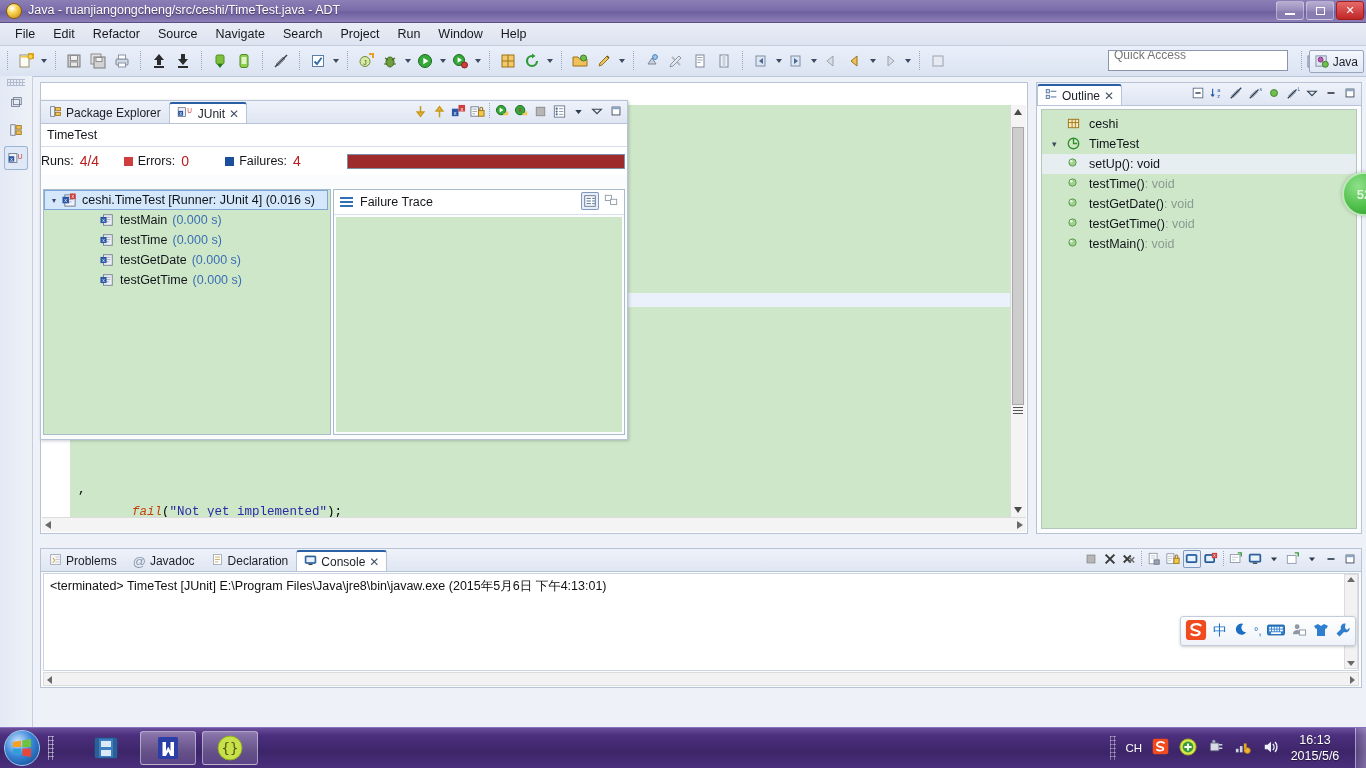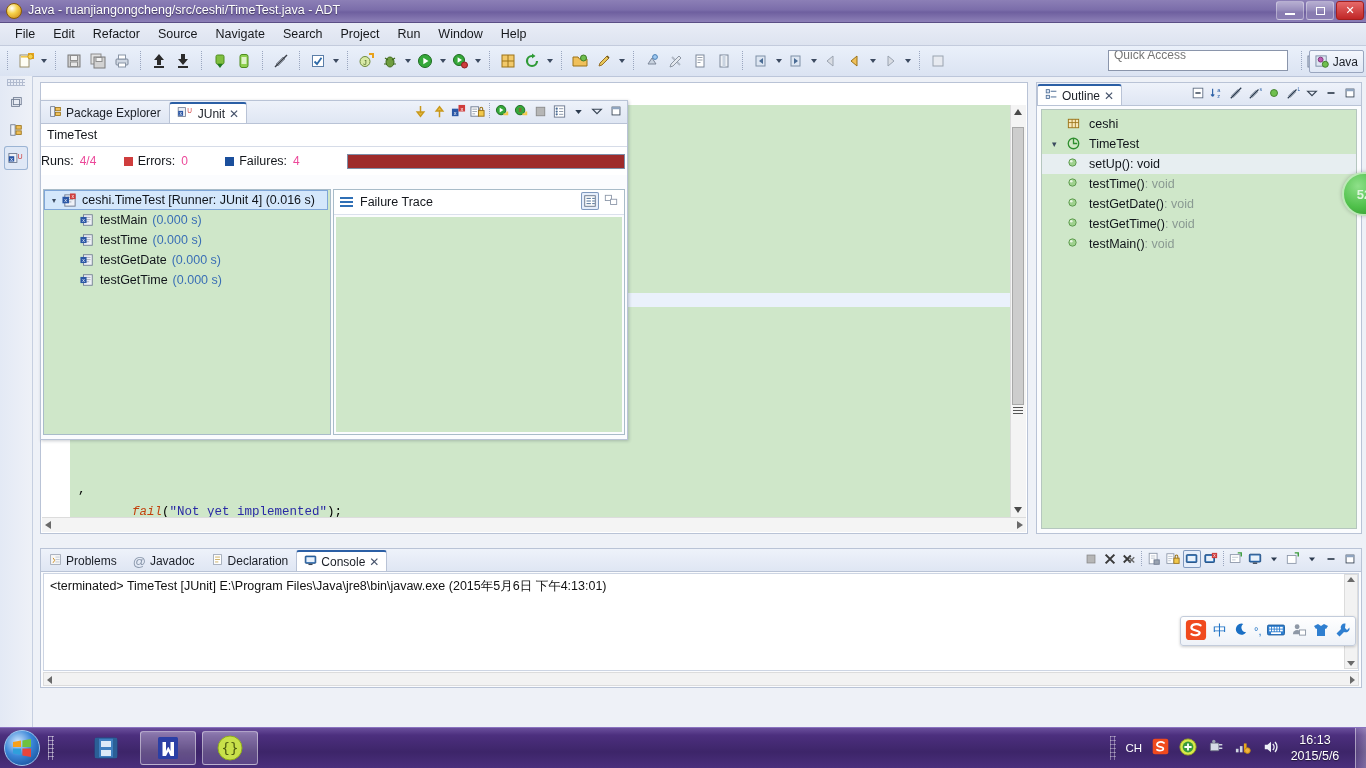--- a/index.html
+++ b/index.html
@@ -86,33 +86,33 @@
   .vt{width:18px;height:18px;display:flex;align-items:center;justify-content:center;border-radius:2px;}
   .vt.boxed{box-shadow:inset 0 0 0 1px #7f98bd;background:#e6eefb;}
 
   
   #junitView{left:40px;top:100px;width:588px;height:340px;background:#fbfcfe;
      box-shadow:1px 1px 3px rgba(40,50,70,.25);}
   .ju-title{height:22px;line-height:22px;padding-left:6px;font-size:12.5px;color:#14171c;
      border-bottom:1px solid #d6dce8;background:#fff;}
   .ju-stats{height:28px;display:flex;align-items:center;gap:0;padding:0 0;background:#fff;}
   .st-lab{font-size:12.5px;color:#14171c;margin-right:6px;}
-  .st-val{font-size:12px;color:#ec4899;min-width:44px;}
+  .st-val{font-size:14px;color:#b91c1c;min-width:44px;}
   .sq{width:9px;height:9px;display:inline-block;margin-right:5px;position:relative;top:0px;}
   .sq.err{background:#cf3d3d;}
   .sq.fail{background:#1b4f9c;}
   .progbar{flex:1;height:15px;margin-left:10px;margin-right:2px;border:1px solid #7d8ea8;
      background:#9e2b2b;box-sizing:border-box;}
   .ju-body{position:absolute;left:2px;top:88px;right:2px;bottom:4px;display:flex;gap:0;}
   .ju-tree{width:288px;background:#cfe7c9;border:1px solid #a9bcc9;box-sizing:border-box;
      overflow:hidden;position:relative;}
   .trow{display:flex;align-items:center;height:20px;font-size:12.5px;color:#11151b;
      padding-left:8px;white-space:nowrap;}
   .trow.sel{background:#d4e7fb;box-shadow:inset 0 0 0 1px #7fa6d8;margin-right:2px;}
-  .trow.child{padding-left:36px;}
+  .trow.child{padding-left:56px;}
   .tw{width:10px;display:inline-block;color:#3b4a5f;font-size:8px;}
   .ji{width:15px;height:15px;margin-right:5px;position:relative;flex:0 0 auto;}
   .dur{color:#3a6fb5;margin-left:5px;}
   .ju-right{flex:1;margin-left:2px;background:#fbfcfe;border:1px solid #a9bcc9;
      box-sizing:border-box;display:flex;flex-direction:column;}
   .ft-head{height:24px;display:flex;align-items:center;background:#fff;position:relative;
      border-bottom:1px solid #dbe1ec;padding-left:6px;}
   .ft-lines{width:13px;height:11px;margin-right:7px;
      background:repeating-linear-gradient(to bottom,#2f6fb5 0 2px,transparent 2px 4px);}
   .ft-body{flex:1;background:#cfe7c9;margin:2px;}

